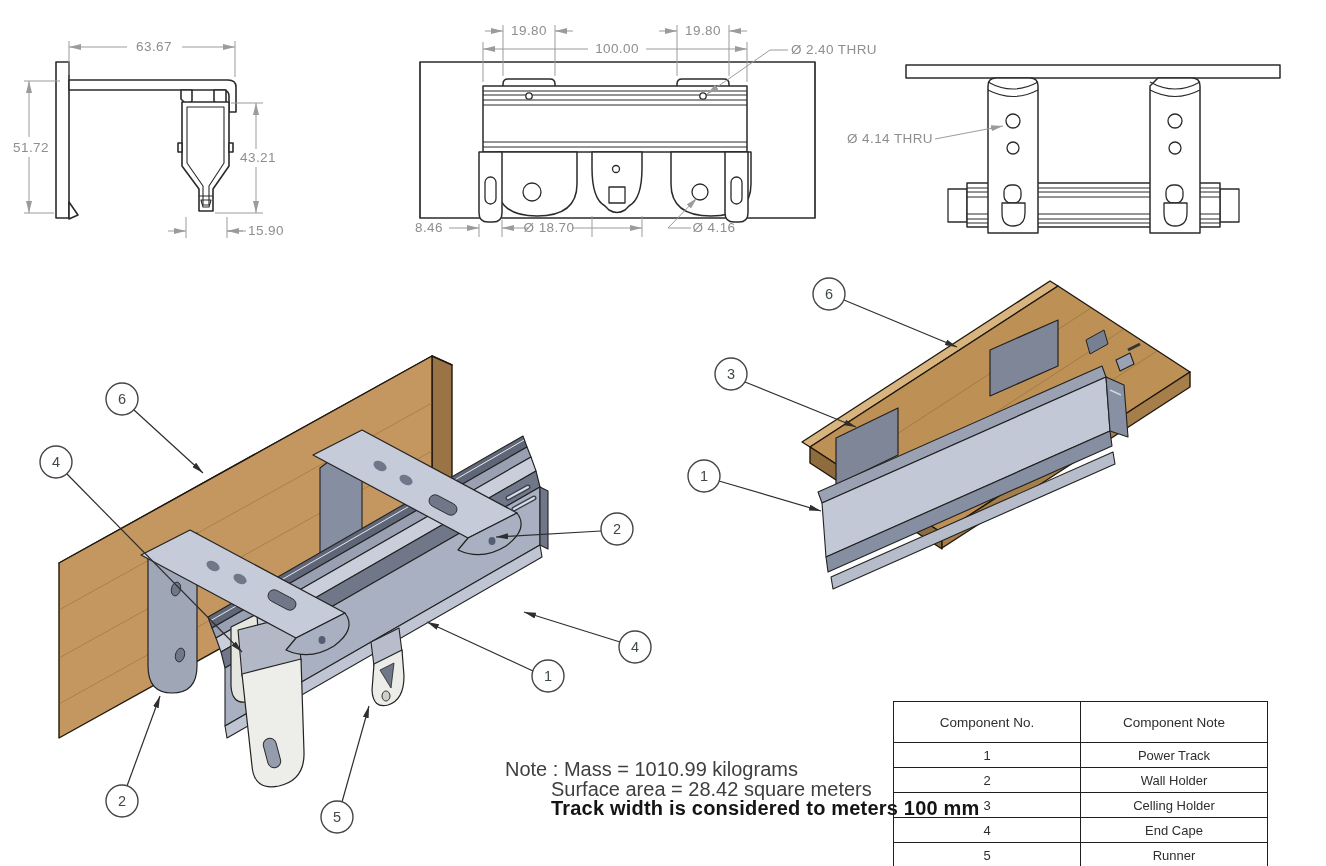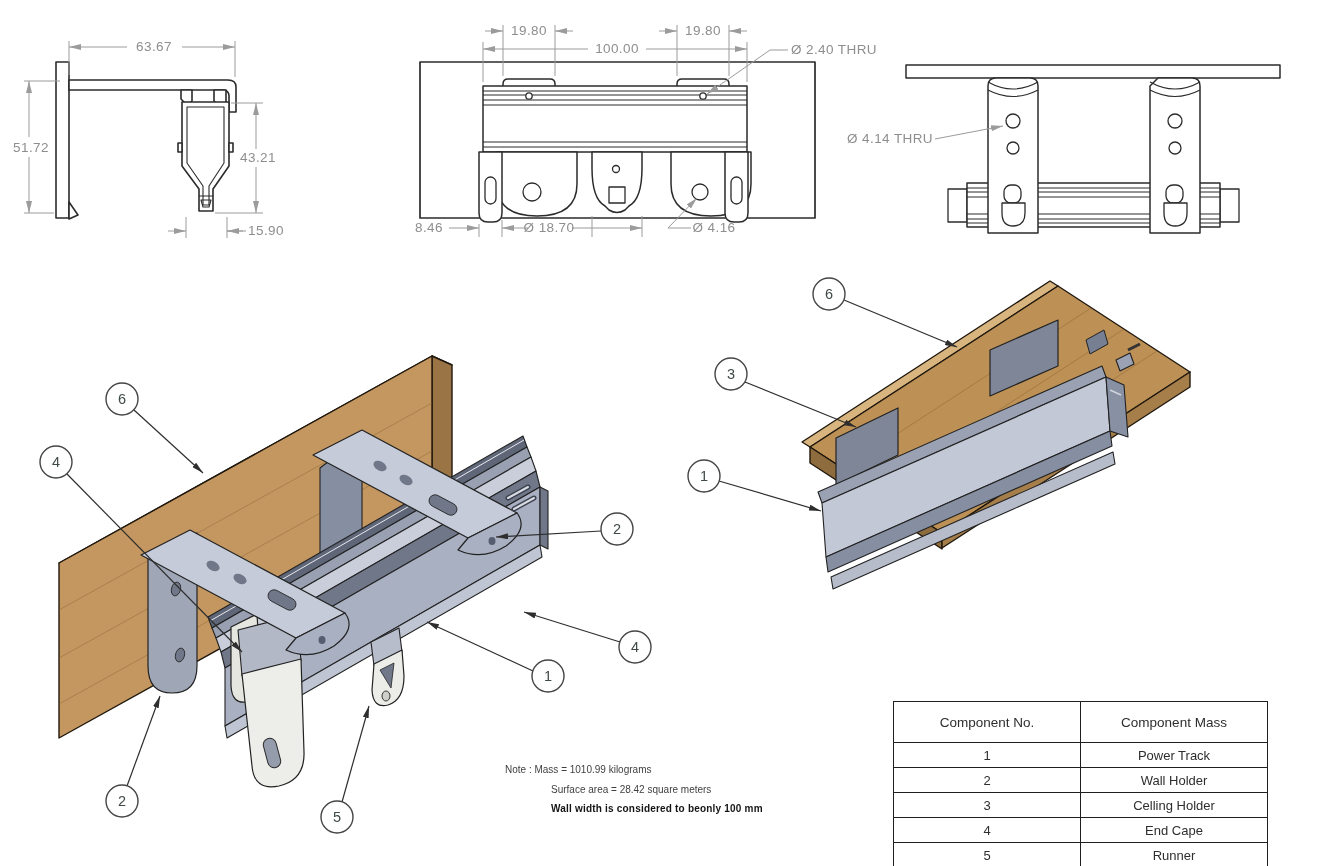--- a/index.html
+++ b/index.html
@@ -2,21 +2,21 @@
 <html><head>
 <meta charset="utf-8">
 <style>
   html,body{margin:0;padding:0;background:#ffffff;}
   .stage{position:relative;width:1326px;height:866px;background:#ffffff;overflow:hidden;
          font-family:"Liberation Sans",sans-serif;}
   .stage svg{position:absolute;left:0;top:0;}
   svg text{font-family:"Liberation Sans",sans-serif;}
   .dim{font-size:13.5px;fill:#8e8e8e;letter-spacing:.4px;}
   .bnum{font-size:14.5px;fill:#3e4a46;}
-  .note{position:absolute;left:505px;top:760px;color:#3f3f3f;font-size:10px;line-height:19.5px;white-space:nowrap;}
+  .note{position:absolute;left:505px;top:760px;color:#3f3f3f;font-size:20px;line-height:19.5px;white-space:nowrap;}
   .note .ind{padding-left:46px;}
   .note .last{color:#141414;font-weight:bold;letter-spacing:.2px;}
   .ctable{position:absolute;left:893px;top:653px;border-collapse:collapse;margin-top:48px;}
   .ctable td{border:1.6px solid #1f1f1f;text-align:center;vertical-align:middle;color:#2e2e2e;}
   .ctable .hd td{height:38px;width:184px;font-size:13.5px;}
   .ctable .rw td{height:22px;font-size:13px;}
 </style>
 </head>
 <body>
 
@@ -273,28 +273,28 @@
     <text class="bnum" x="731" y="379" text-anchor="middle">3</text>
     <circle cx="704" cy="476" r="16" fill="#fff" stroke="#454545" stroke-width="1.4"></circle>
     <text class="bnum" x="704" y="481" text-anchor="middle">1</text>
   </g>
 </g>
 </svg>
 
 <div class="note">
   <div>Note : Mass = 1010.99 kilograms</div>
   <div class="ind">Surface area = 28.42 square meters</div>
-  <div class="ind last">Wall width is considered to beonly 100 mm</div>
+  <div class="ind last">Track width is considered to meters 100 mm</div>
 </div>
 
 <table class="ctable">
   <tbody>
     <tr class="hd">
       <td>Component No.</td>
-      <td>Component Mass</td>
+      <td>Component Note</td>
     </tr>
     <tr class="rw">
       <td>1</td>
       <td>Power Track</td>
     </tr>
     <tr class="rw">
       <td>2</td>
       <td>Wall Holder</td>
     </tr>
     <tr class="rw">

